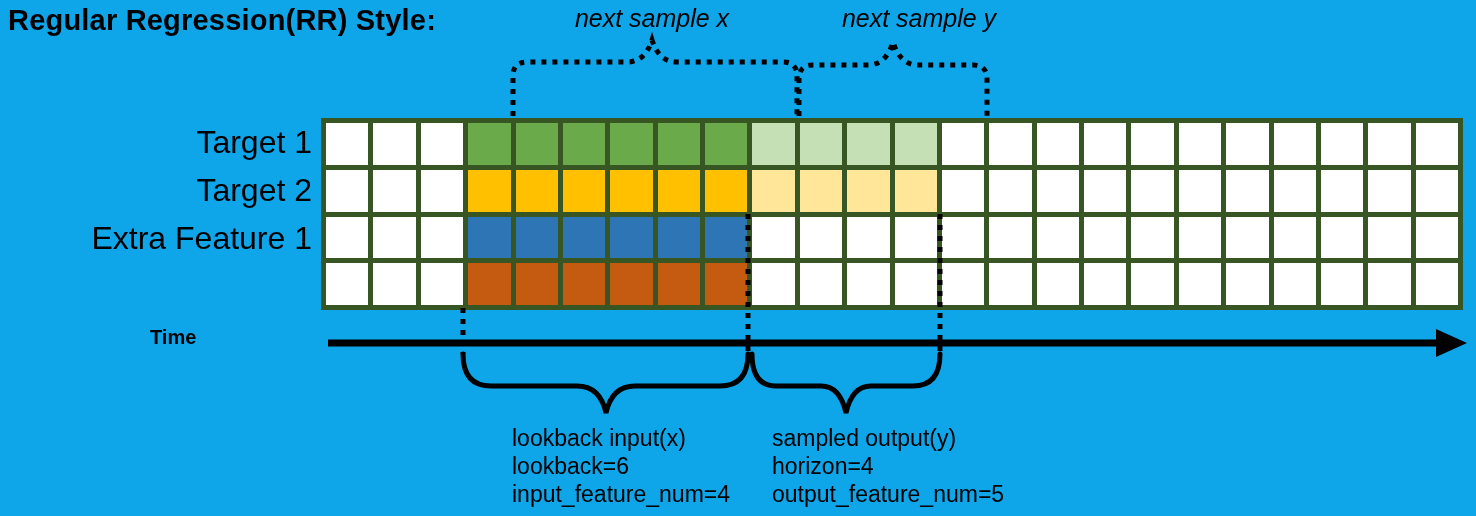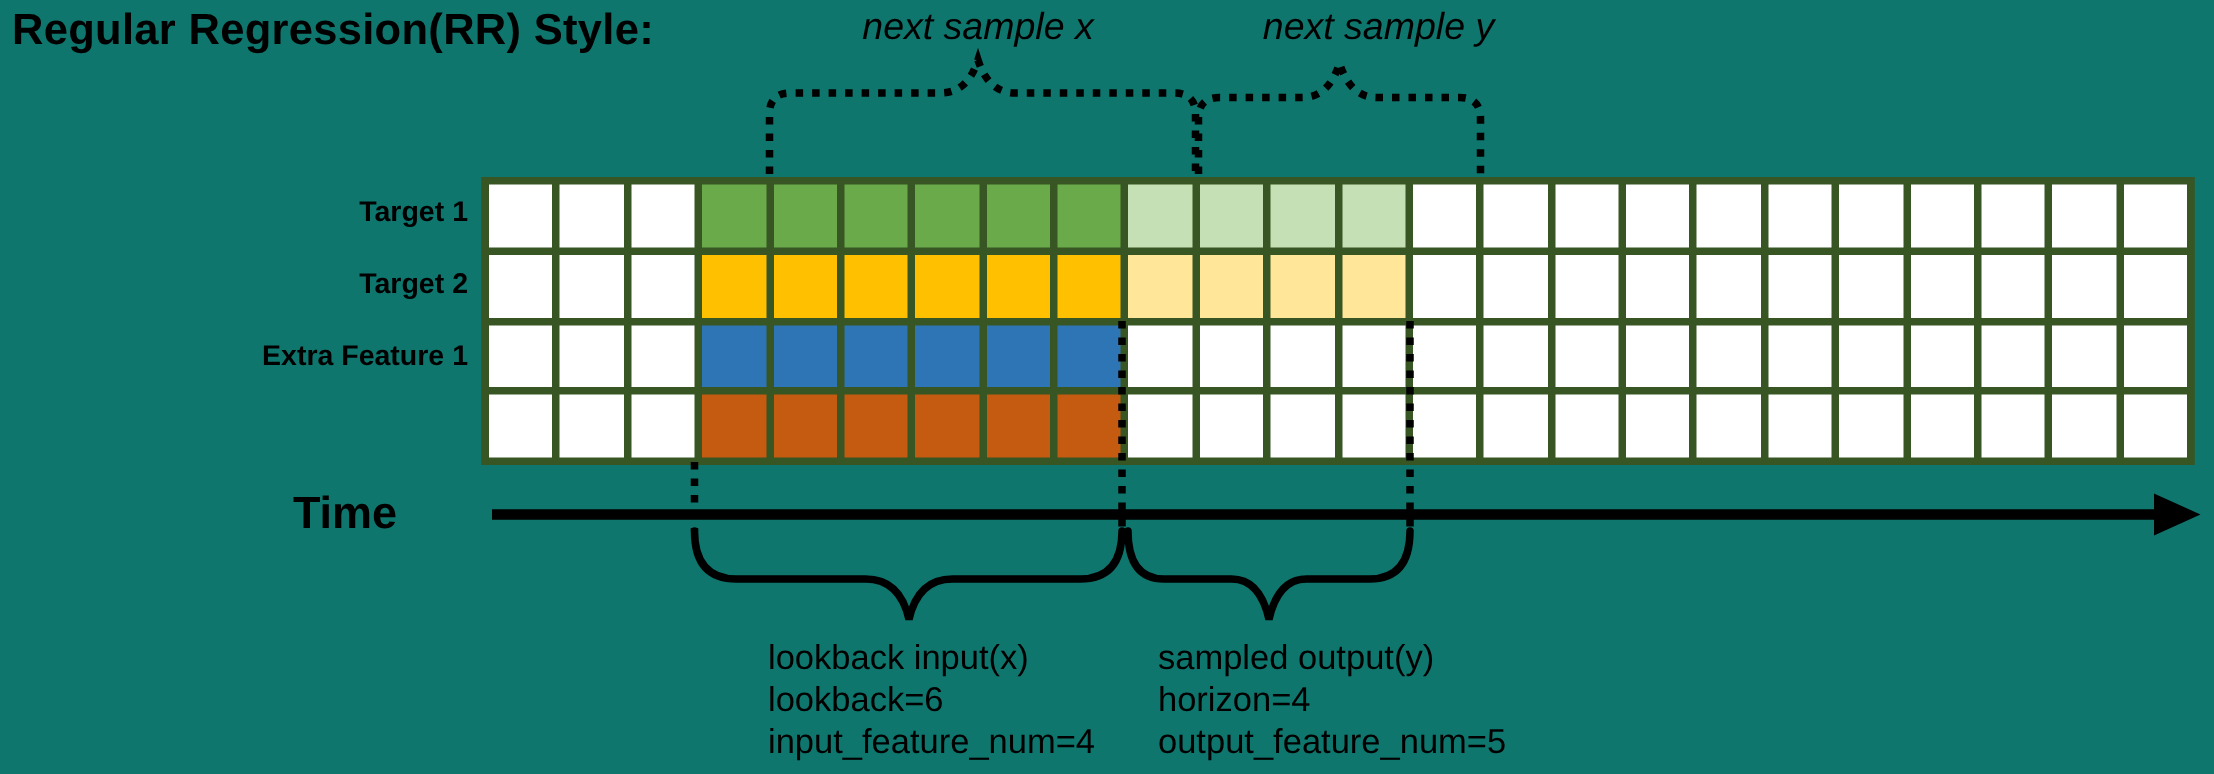--- a/index.html
+++ b/index.html
@@ -1,55 +1,55 @@
 <!DOCTYPE html>
 <html><head>
 <meta charset="utf-8">
 <style>
   html,body{margin:0;padding:0;background:#fff;}
   .canvas{
     position:relative;
     width:1476px;height:516px;
-    background:#0f766e;
+    background:#0ea5e9;
     font-family:"Liberation Sans",sans-serif;
     overflow:hidden;
     color:#000;
   }
   .title{
     position:absolute;left:8px;top:4px;
     font-size:29px;font-weight:bold;letter-spacing:.2px;
   }
   .top-label{
     position:absolute;top:4px;transform:translateX(-50%);
     font-size:25px;font-style:italic;font-weight:400;white-space:nowrap;
   }
   .top-label.x{left:652px;}
   .top-label.y{left:891px;margin-left:28px;}
   .row-labels{
     position:absolute;left:0;top:118px;width:312px;
     text-align:right;
   }
   .row-label{
     height:48px;line-height:48px;
-    font-size:19px;font-weight:bold;white-space:nowrap;
+    font-size:32px;font-weight:normal;white-space:nowrap;
   }
   .grid{
     position:absolute;left:321px;top:118px;width:1142px;height:192px;
     box-sizing:border-box;
     display:grid;
     grid-template-columns:repeat(24,1fr);
     grid-template-rows:repeat(4,1fr);
     gap:5px;
     border:5px solid #375623;
     background:#375623;
   }
   .cell{background:#fff;}
   .time-label{
     position:absolute;left:150px;top:326px;width:160px;
-    text-align:center;font-size:30px;font-weight:bold;
+    text-align:left;font-size:20px;font-weight:bold;
   }
   .overlay{
     position:absolute;left:0;top:0;width:1476px;height:516px;
     pointer-events:none;
   }
   .caption{
     position:absolute;top:424px;
     font-size:23px;line-height:28px;font-weight:400;white-space:nowrap;
   }
   .caption.input{left:512px;}

